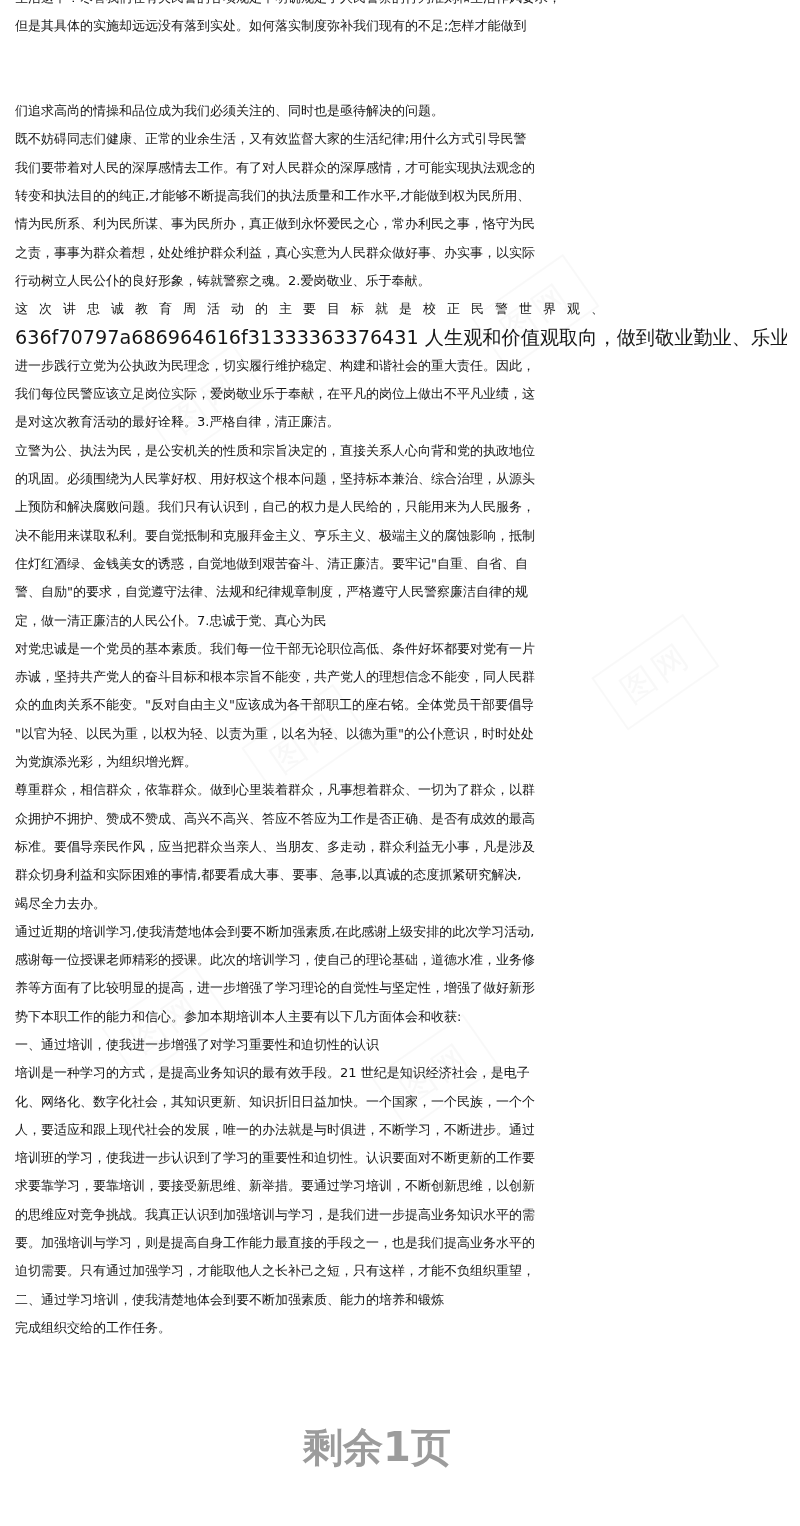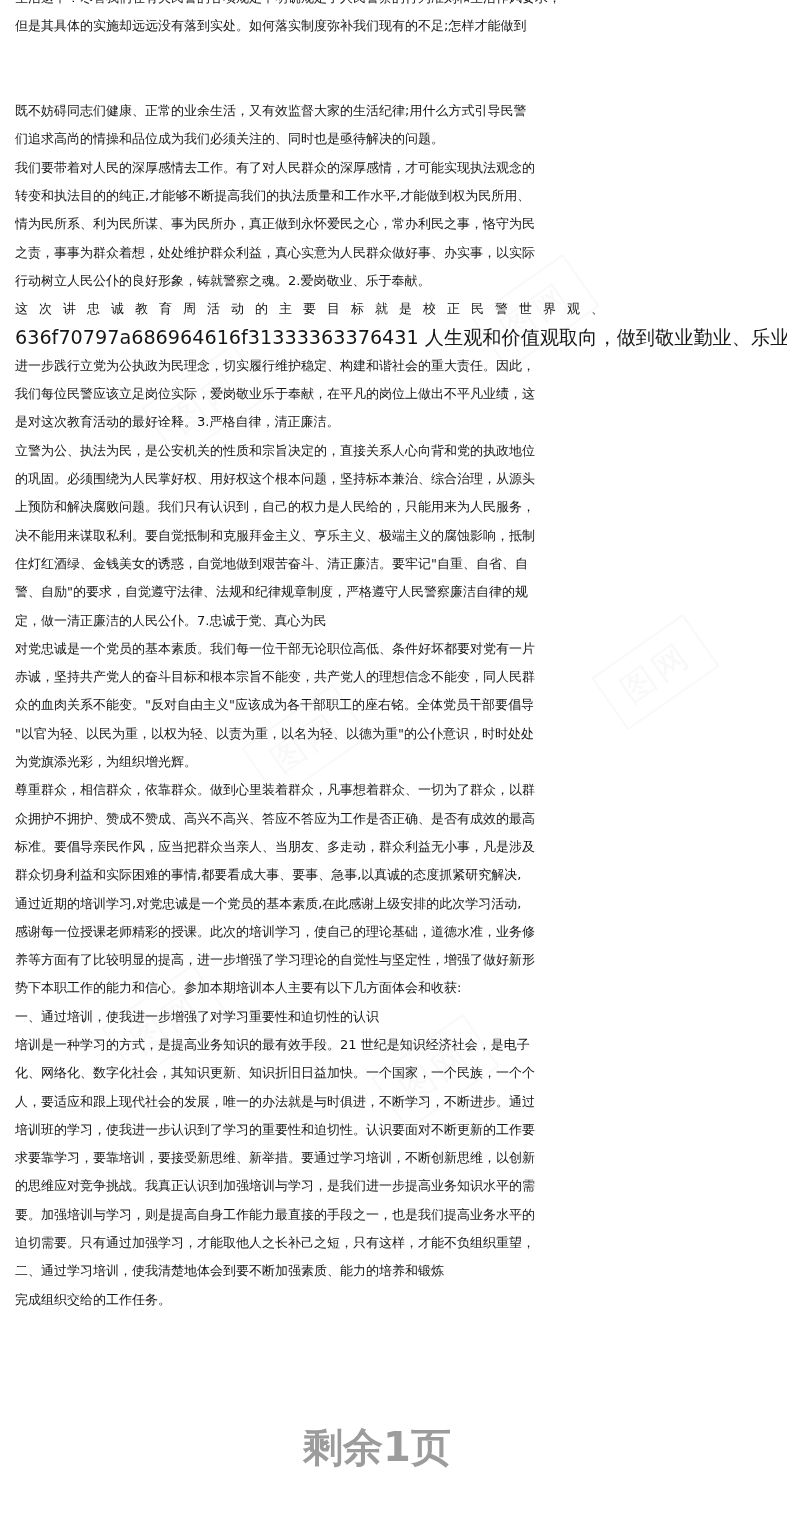--- a/index.html
+++ b/index.html
@@ -64,22 +64,22 @@
     <div class="wm" style="left: 380px; top: 1050px;"><span class="wm-frame">图网</span></div>
     <div class="wm" style="left: 110px; top: 1000px;"><span class="wm-frame">图网</span></div>
   </div>
 
 <div class="doc" style="color: rgb(22, 22, 22);">
   <div>
       <div class="line">生活这中？尽管我们在有关民警的各项规定中明确规定了人民警察的行为准则和生活作风要求，</div>
       <div class="line">但是其具体的实施却远远没有落到实处。如何落实制度弥补我们现有的不足;怎样才能做到</div>
       <div class="line blank">&nbsp;</div>
       <div class="line blank">&nbsp;</div>
+      <div class="line">们追求高尚的情操和品位成为我们必须关注的、同时也是亟待解决的问题。</div>
       <div class="line">既不妨碍同志们健康、正常的业余生活，又有效监督大家的生活纪律;用什么方式引导民警</div>
-      <div class="line">们追求高尚的情操和品位成为我们必须关注的、同时也是亟待解决的问题。</div>
       <div class="line">我们要带着对人民的深厚感情去工作。有了对人民群众的深厚感情，才可能实现执法观念的</div>
       <div class="line">转变和执法目的的纯正,才能够不断提高我们的执法质量和工作水平,才能做到权为民所用、</div>
       <div class="line">情为民所系、利为民所谋、事为民所办，真正做到永怀爱民之心，常办利民之事，恪守为民</div>
       <div class="line">之责，事事为群众着想，处处维护群众利益，真心实意为人民群众做好事、办实事，以实际</div>
       <div class="line">行动树立人民公仆的良好形象，铸就警察之魂。2.爱岗敬业、乐于奉献。</div>
       <div class="line justified">这次讲忠诚教育周活动的主要目标就是校正民警世界观、</div>
       <div class="line hexline">636f70797a686964616f31333363376431 人生观和价值观取向，做到敬业勤业、乐业精业，</div>
       <div class="line">进一步践行立党为公执政为民理念，切实履行维护稳定、构建和谐社会的重大责任。因此，</div>
       <div class="line">我们每位民警应该立足岗位实际，爱岗敬业乐于奉献，在平凡的岗位上做出不平凡业绩，这</div>
       <div class="line">是对这次教育活动的最好诠释。3.严格自律，清正廉洁。</div>
@@ -92,21 +92,22 @@
       <div class="line">定，做一清正廉洁的人民公仆。7.忠诚于党、真心为民</div>
       <div class="line">对党忠诚是一个党员的基本素质。我们每一位干部无论职位高低、条件好坏都要对党有一片</div>
       <div class="line">赤诚，坚持共产党人的奋斗目标和根本宗旨不能变，共产党人的理想信念不能变，同人民群</div>
       <div class="line">众的血肉关系不能变。"反对自由主义"应该成为各干部职工的座右铭。全体党员干部要倡导</div>
       <div class="line">"以官为轻、以民为重，以权为轻、以责为重，以名为轻、以德为重"的公仆意识，时时处处</div>
       <div class="line">为党旗添光彩，为组织增光辉。</div>
       <div class="line">尊重群众，相信群众，依靠群众。做到心里装着群众，凡事想着群众、一切为了群众，以群</div>
       <div class="line">众拥护不拥护、赞成不赞成、高兴不高兴、答应不答应为工作是否正确、是否有成效的最高</div>
       <div class="line">标准。要倡导亲民作风，应当把群众当亲人、当朋友、多走动，群众利益无小事，凡是涉及</div>
       <div class="line">群众切身利益和实际困难的事情,都要看成大事、要事、急事,以真诚的态度抓紧研究解决,</div>
-      <div class="line">通过近期的培训学习,对党忠诚是一个党员的基本素质,在此感谢上级安排的此次学习活动,</div>
+      <div class="line">竭尽全力去办。</div>
+      <div class="line">通过近期的培训学习,使我清楚地体会到要不断加强素质,在此感谢上级安排的此次学习活动,</div>
       <div class="line">感谢每一位授课老师精彩的授课。此次的培训学习，使自己的理论基础，道德水准，业务修</div>
       <div class="line">养等方面有了比较明显的提高，进一步增强了学习理论的自觉性与坚定性，增强了做好新形</div>
       <div class="line">势下本职工作的能力和信心。参加本期培训本人主要有以下几方面体会和收获:</div>
       <div class="line">一、通过培训，使我进一步增强了对学习重要性和迫切性的认识</div>
       <div class="line">培训是一种学习的方式，是提高业务知识的最有效手段。21 世纪是知识经济社会，是电子</div>
       <div class="line">化、网络化、数字化社会，其知识更新、知识折旧日益加快。一个国家，一个民族，一个个</div>
       <div class="line">人，要适应和跟上现代社会的发展，唯一的办法就是与时俱进，不断学习，不断进步。通过</div>
       <div class="line">培训班的学习，使我进一步认识到了学习的重要性和迫切性。认识要面对不断更新的工作要</div>
       <div class="line">求要靠学习，要靠培训，要接受新思维、新举措。要通过学习培训，不断创新思维，以创新</div>
       <div class="line">的思维应对竞争挑战。我真正认识到加强培训与学习，是我们进一步提高业务知识水平的需</div>

